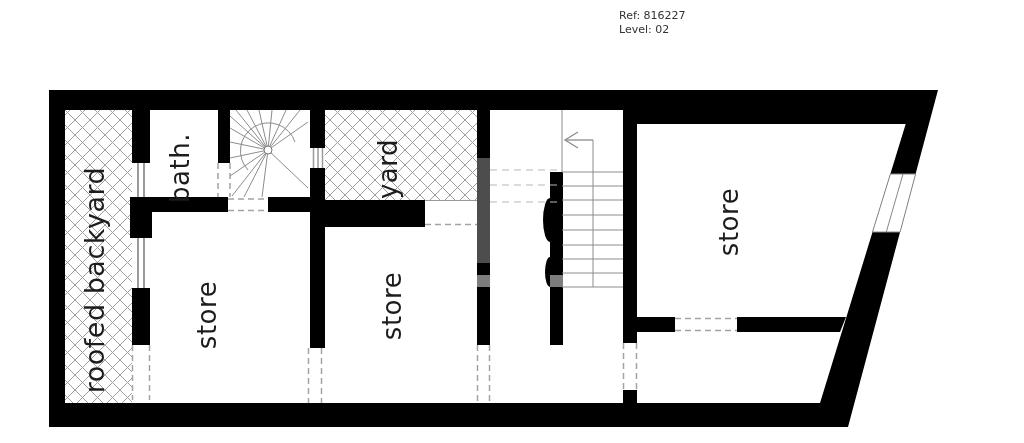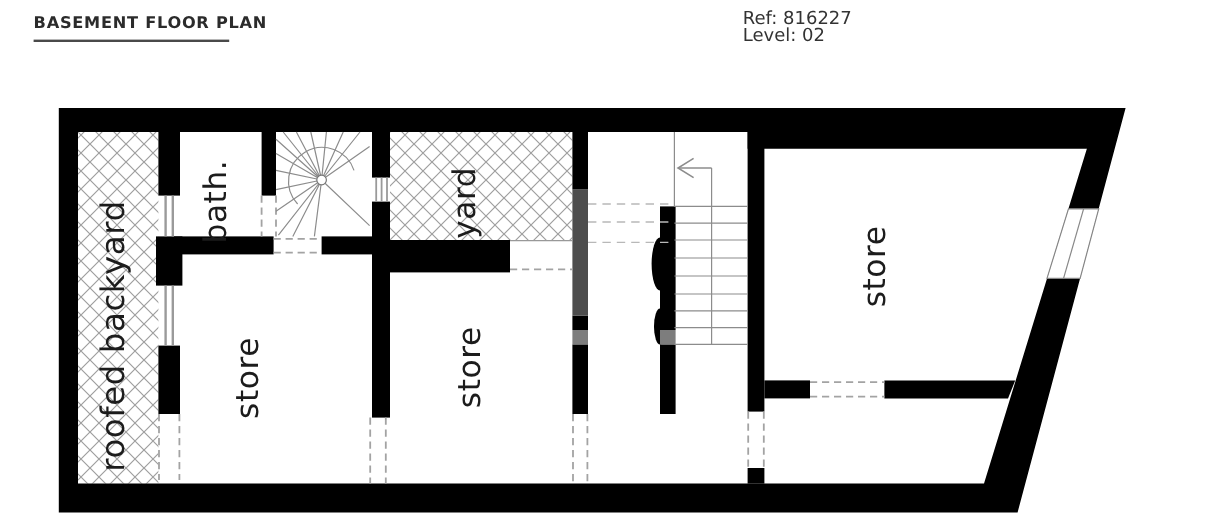--- a/index.html
+++ b/index.html
@@ -2,34 +2,30 @@
 <html><head>
 <meta charset="utf-8">
 <style>
   html,body{margin:0;padding:0;background:#fff;}
   body{width:1024px;height:443px;overflow:hidden;position:relative;
        font-family:"DejaVu Sans","Liberation Sans",sans-serif;}
   .page{position:absolute;inset:0;background:#fff;}
   .title-block{position:absolute;left:28px;top:11px;}
   .title-block .title{font-size:13.5px;font-weight:600;letter-spacing:.6px;color:#2b2b2b;white-space:nowrap;}
   .title-underline{width:163px;height:0;border-bottom:2px solid #4a4a4a;margin-top:6px;}
-  .ref-block{position:absolute;left:619px;top:9px;font-size:15px;color:#333;line-height:13.5px;}
+  .ref-block{position:absolute;left:619px;top:9px;font-size:11px;color:#333;line-height:13.5px;}
   svg text{font-family:"DejaVu Sans","Liberation Sans",sans-serif;}
   .room-label{fill:#1c1c1c;font-size:26px;letter-spacing:.5px;}
   .room-label-big{fill:#1c1c1c;font-size:27px;letter-spacing:.5px;}
 </style>
 </head>
 <body>
 
 <div class="page">
 
-  <div class="title-block">
-    <div class="title">BASEMENT FLOOR PLAN</div>
-    <div class="title-underline"></div>
-  </div>
 
   <div class="ref-block">
     <div>Ref: 816227</div>
     <div>Level: 02</div>
   </div>
 
   <svg width="1024" height="443" viewBox="0 0 1024 443" xmlns="http://www.w3.org/2000/svg">
 
     <defs>
       <pattern id="crosshatch" width="15" height="15" patternUnits="userSpaceOnUse">

